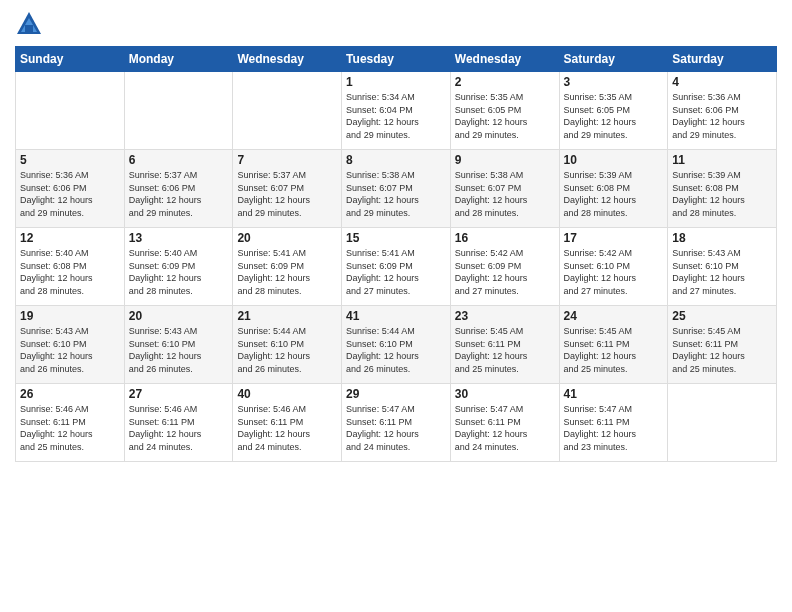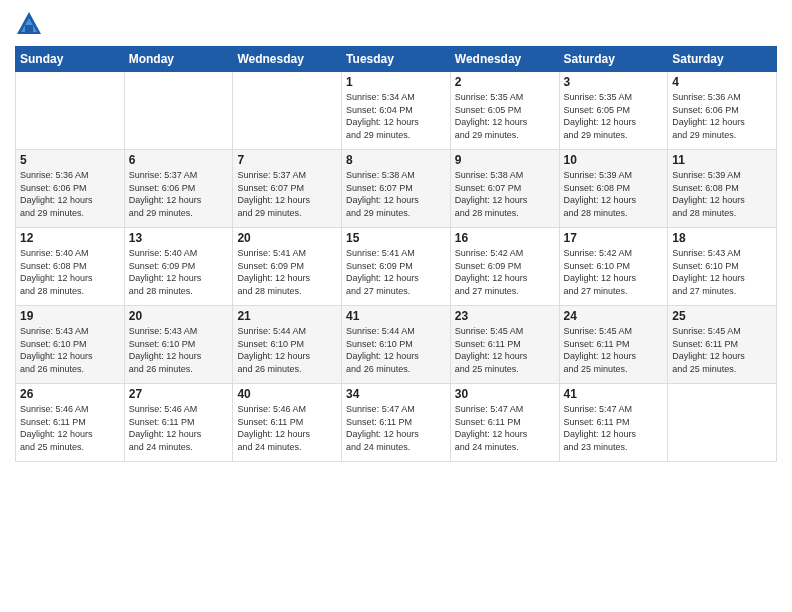--- a/index.html
+++ b/index.html
@@ -331,21 +331,21 @@
 and 24 minutes.</div>
           </td>
           <td>
             <span class="day-num">40</span>
             <div class="day-info" style="white-space: pre-line;">Sunrise: 5:46 AM
 Sunset: 6:11 PM
 Daylight: 12 hours
 and 24 minutes.</div>
           </td>
           <td>
-            <span class="day-num">34</span>
+            <span class="day-num">29</span>
             <div class="day-info" style="white-space: pre-line;">Sunrise: 5:47 AM
 Sunset: 6:11 PM
 Daylight: 12 hours
 and 24 minutes.</div>
           </td>
           <td>
             <span class="day-num">30</span>
             <div class="day-info" style="white-space: pre-line;">Sunrise: 5:47 AM
 Sunset: 6:11 PM
 Daylight: 12 hours

